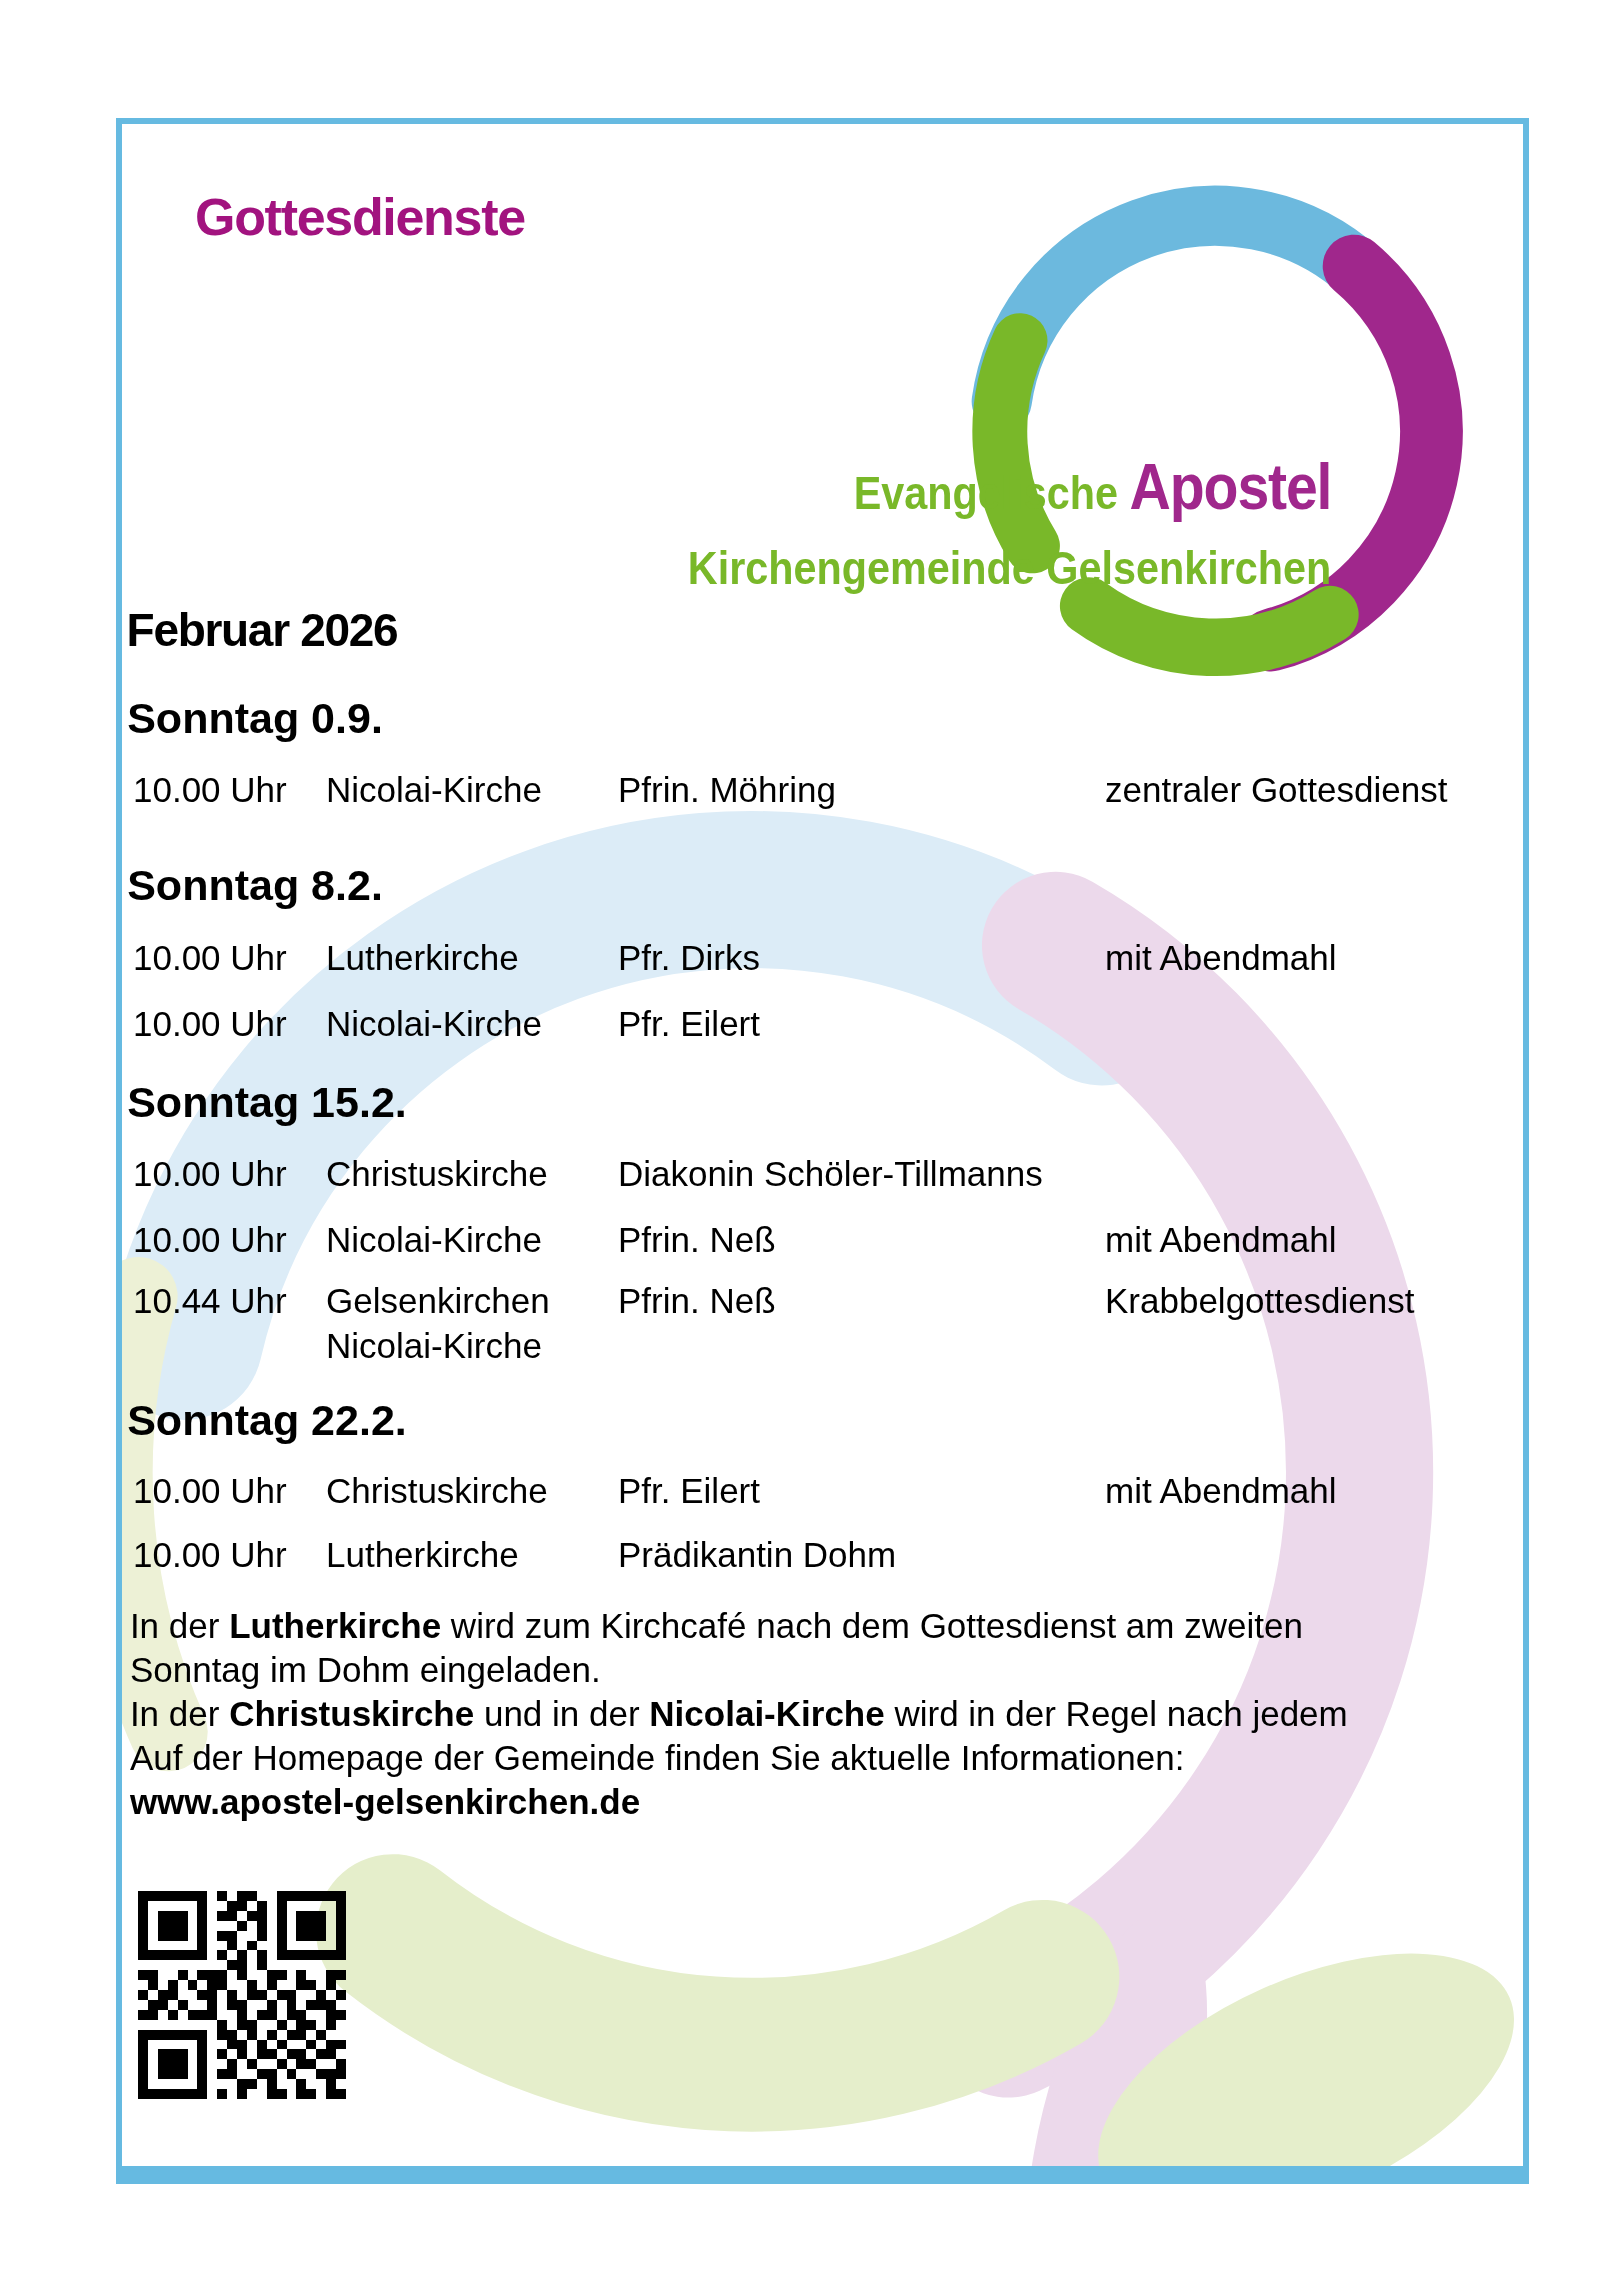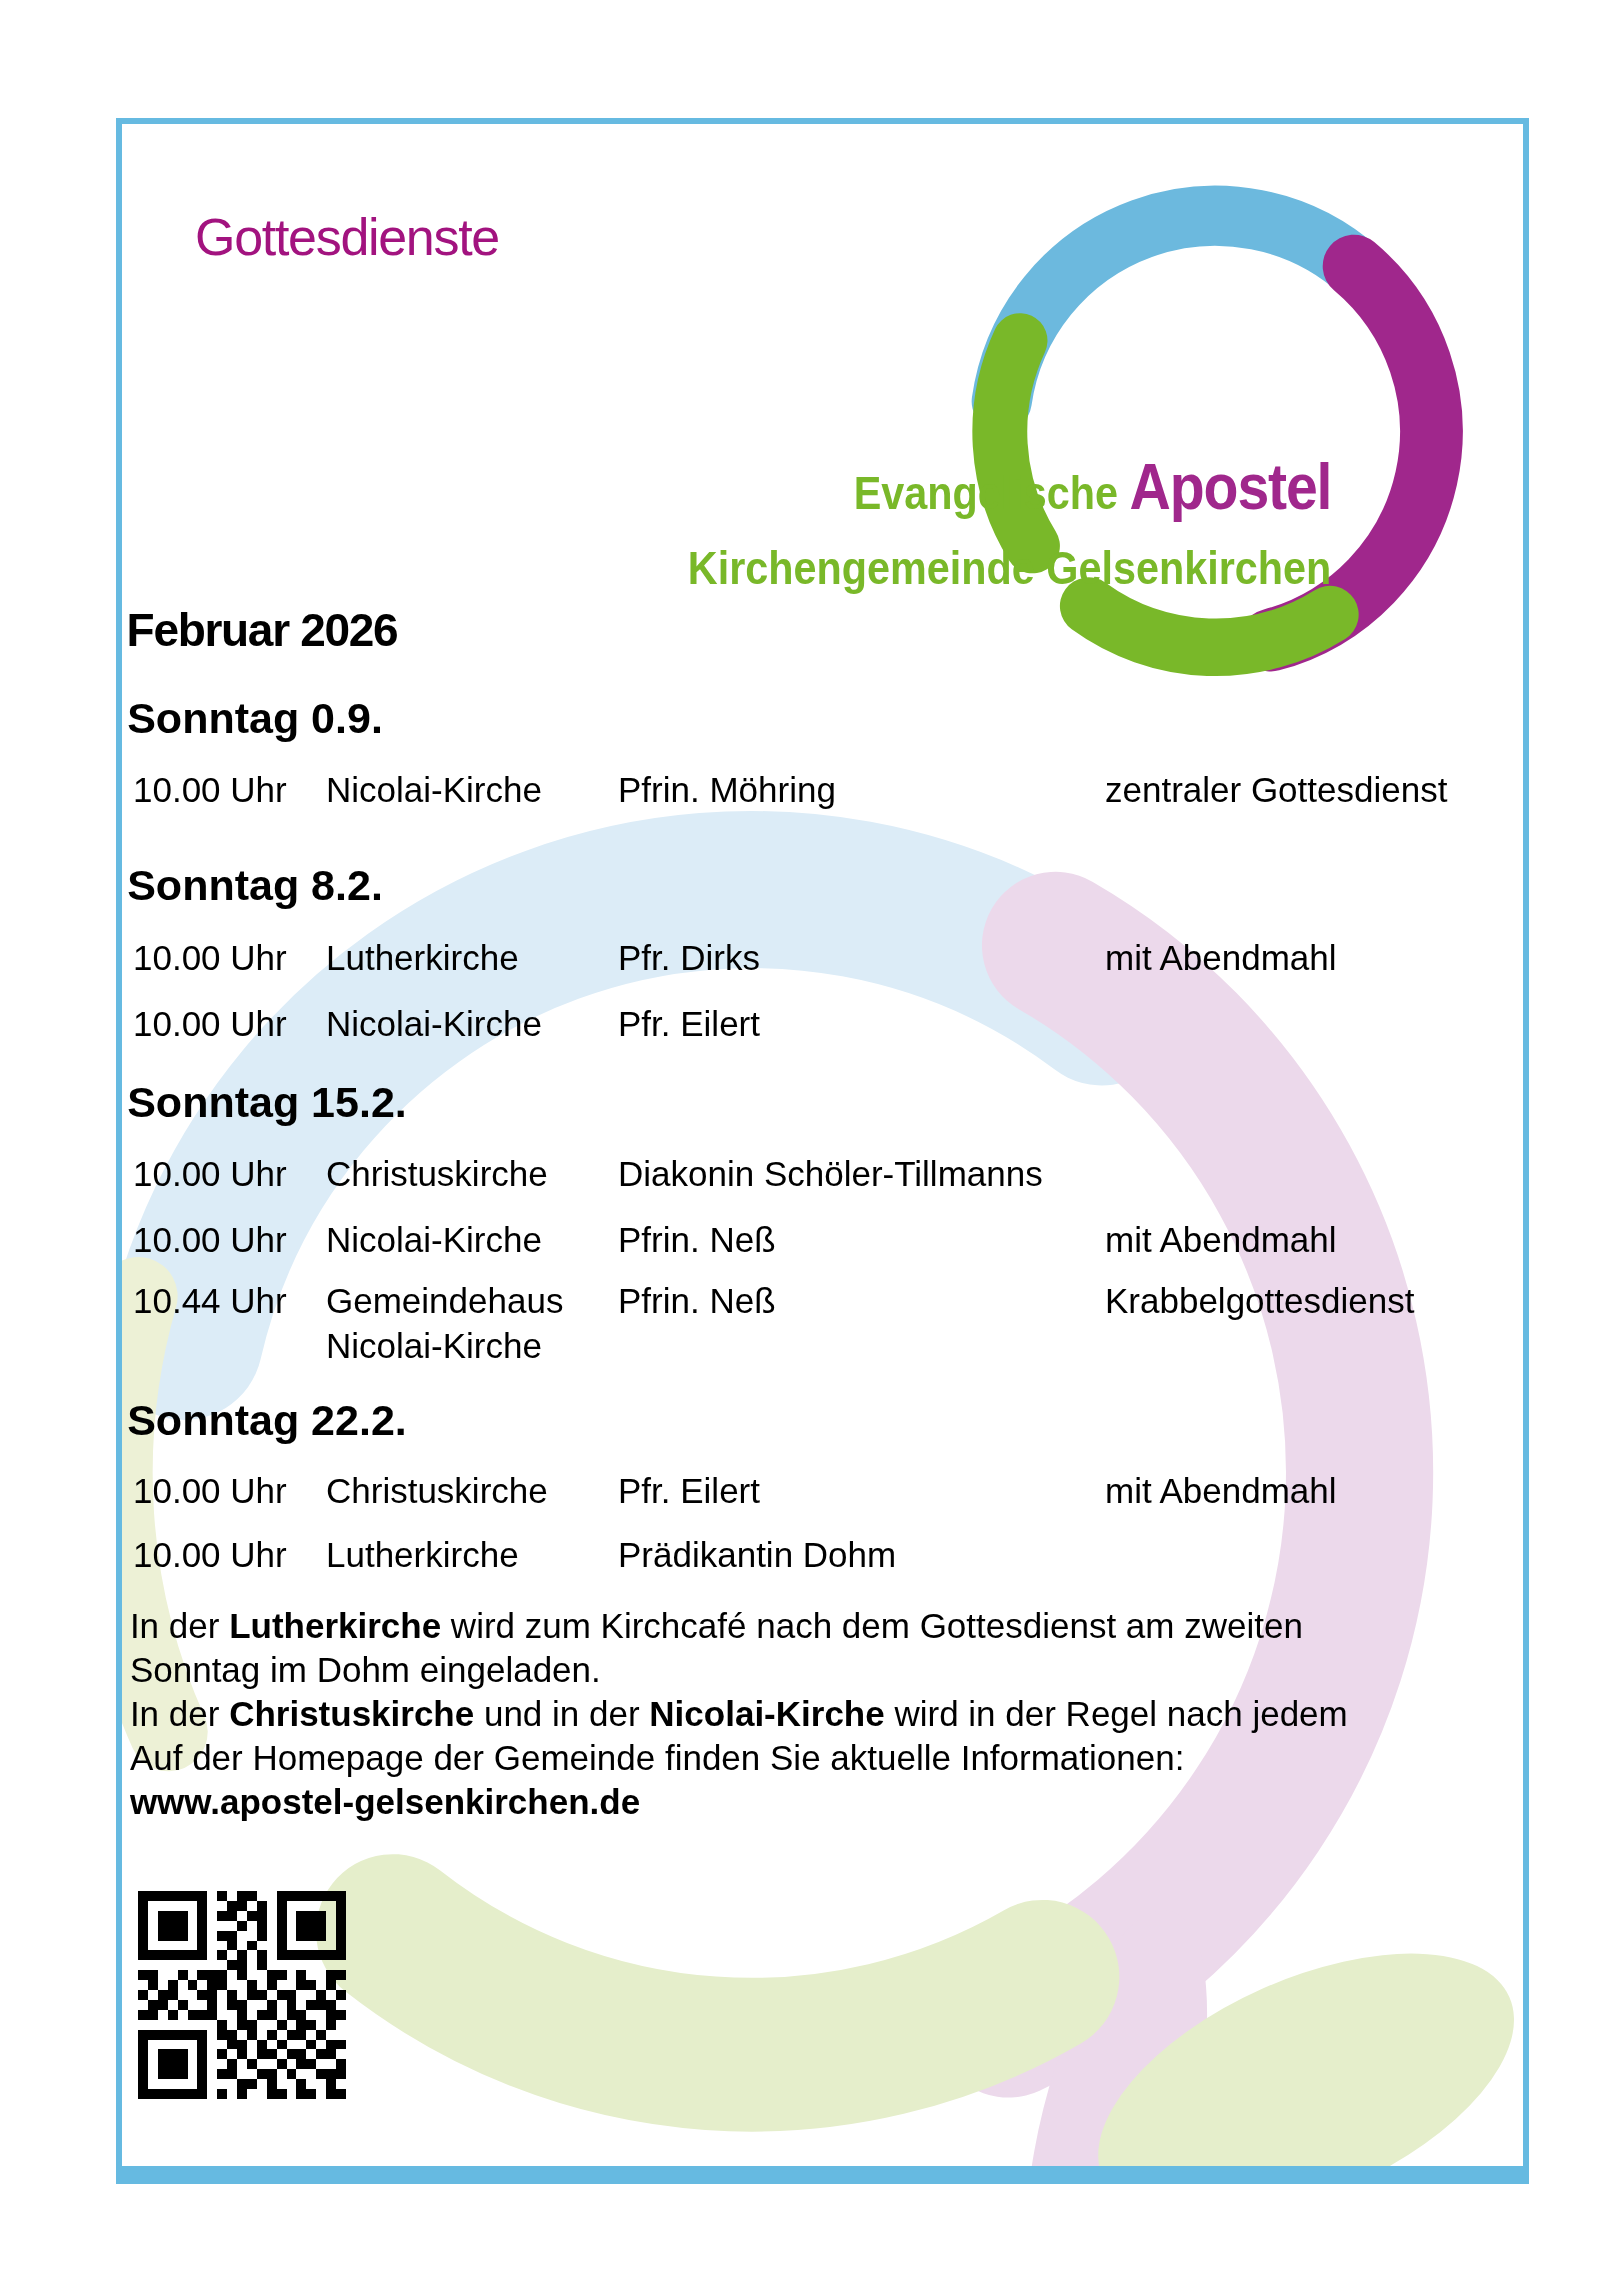--- a/index.html
+++ b/index.html
@@ -7,22 +7,22 @@
     width:1622px;height:2295px;background:#ffffff;position:relative;
     font-family:"Liberation Sans", sans-serif;color:#000;
   }
   .page{
     position:absolute;left:116px;top:118px;width:1413px;height:2066px;
     box-sizing:border-box;border:6.5px solid #66bae1;border-bottom-width:18.3px;
     background:#fff;overflow:hidden;
   }
   .wm{position:absolute;left:0;top:0;width:1400px;height:2042px;}
   .title{
-    position:absolute;left:73px;top:62px;font-size:52px;font-weight:normal;
-    color:#a2137f;letter-spacing:-1.3px;line-height:63px;margin-top:20px;
+    position:absolute;left:73px;top:62px;font-size:52px;font-weight:bold;
+    color:#a2137f;letter-spacing:-1.3px;line-height:63px;
   }
   .logo-ring{position:absolute;left:832px;top:46px;width:523px;height:523px;}
   .logo-text{
     position:absolute;right:192px;top:330px;text-align:right;white-space:nowrap;
     transform:scaleX(0.88);transform-origin:100% 50%;
   }
   .logo-line1{line-height:65px;}
   .logo-line1 .lg{font-size:47px;font-weight:600;color:#79b829;}
   .logo-line1 .la{font-size:65px;font-weight:700;color:#a0278c;letter-spacing:-1.3px;}
   .logo-line2{line-height:60px;font-size:47px;font-weight:600;color:#79b829;}
@@ -106,21 +106,21 @@
     <span class="c4"></span>
   </div>
   <div class="row" style="top:1095px">
     <span class="c1">10.00 Uhr</span>
     <span class="c2">Nicolai-Kirche</span>
     <span class="c3">Pfrin. Neß</span>
     <span class="c4">mit Abendmahl</span>
   </div>
   <div class="row" style="top:1156px">
     <span class="c1">10.44 Uhr</span>
-    <span class="c2">Gemeindehaus</span>
+    <span class="c2">Gelsenkirchen</span>
     <span class="c3">Pfrin. Neß</span>
     <span class="c4">Krabbelgottesdienst</span>
   </div>
   <div class="subloc">Nicolai-Kirche</div>
 
   <div class="sec" style="top:1271px">Sonntag 22.2.</div>
   <div class="row" style="top:1346px">
     <span class="c1">10.00 Uhr</span>
     <span class="c2">Christuskirche</span>
     <span class="c3">Pfr. Eilert</span>

